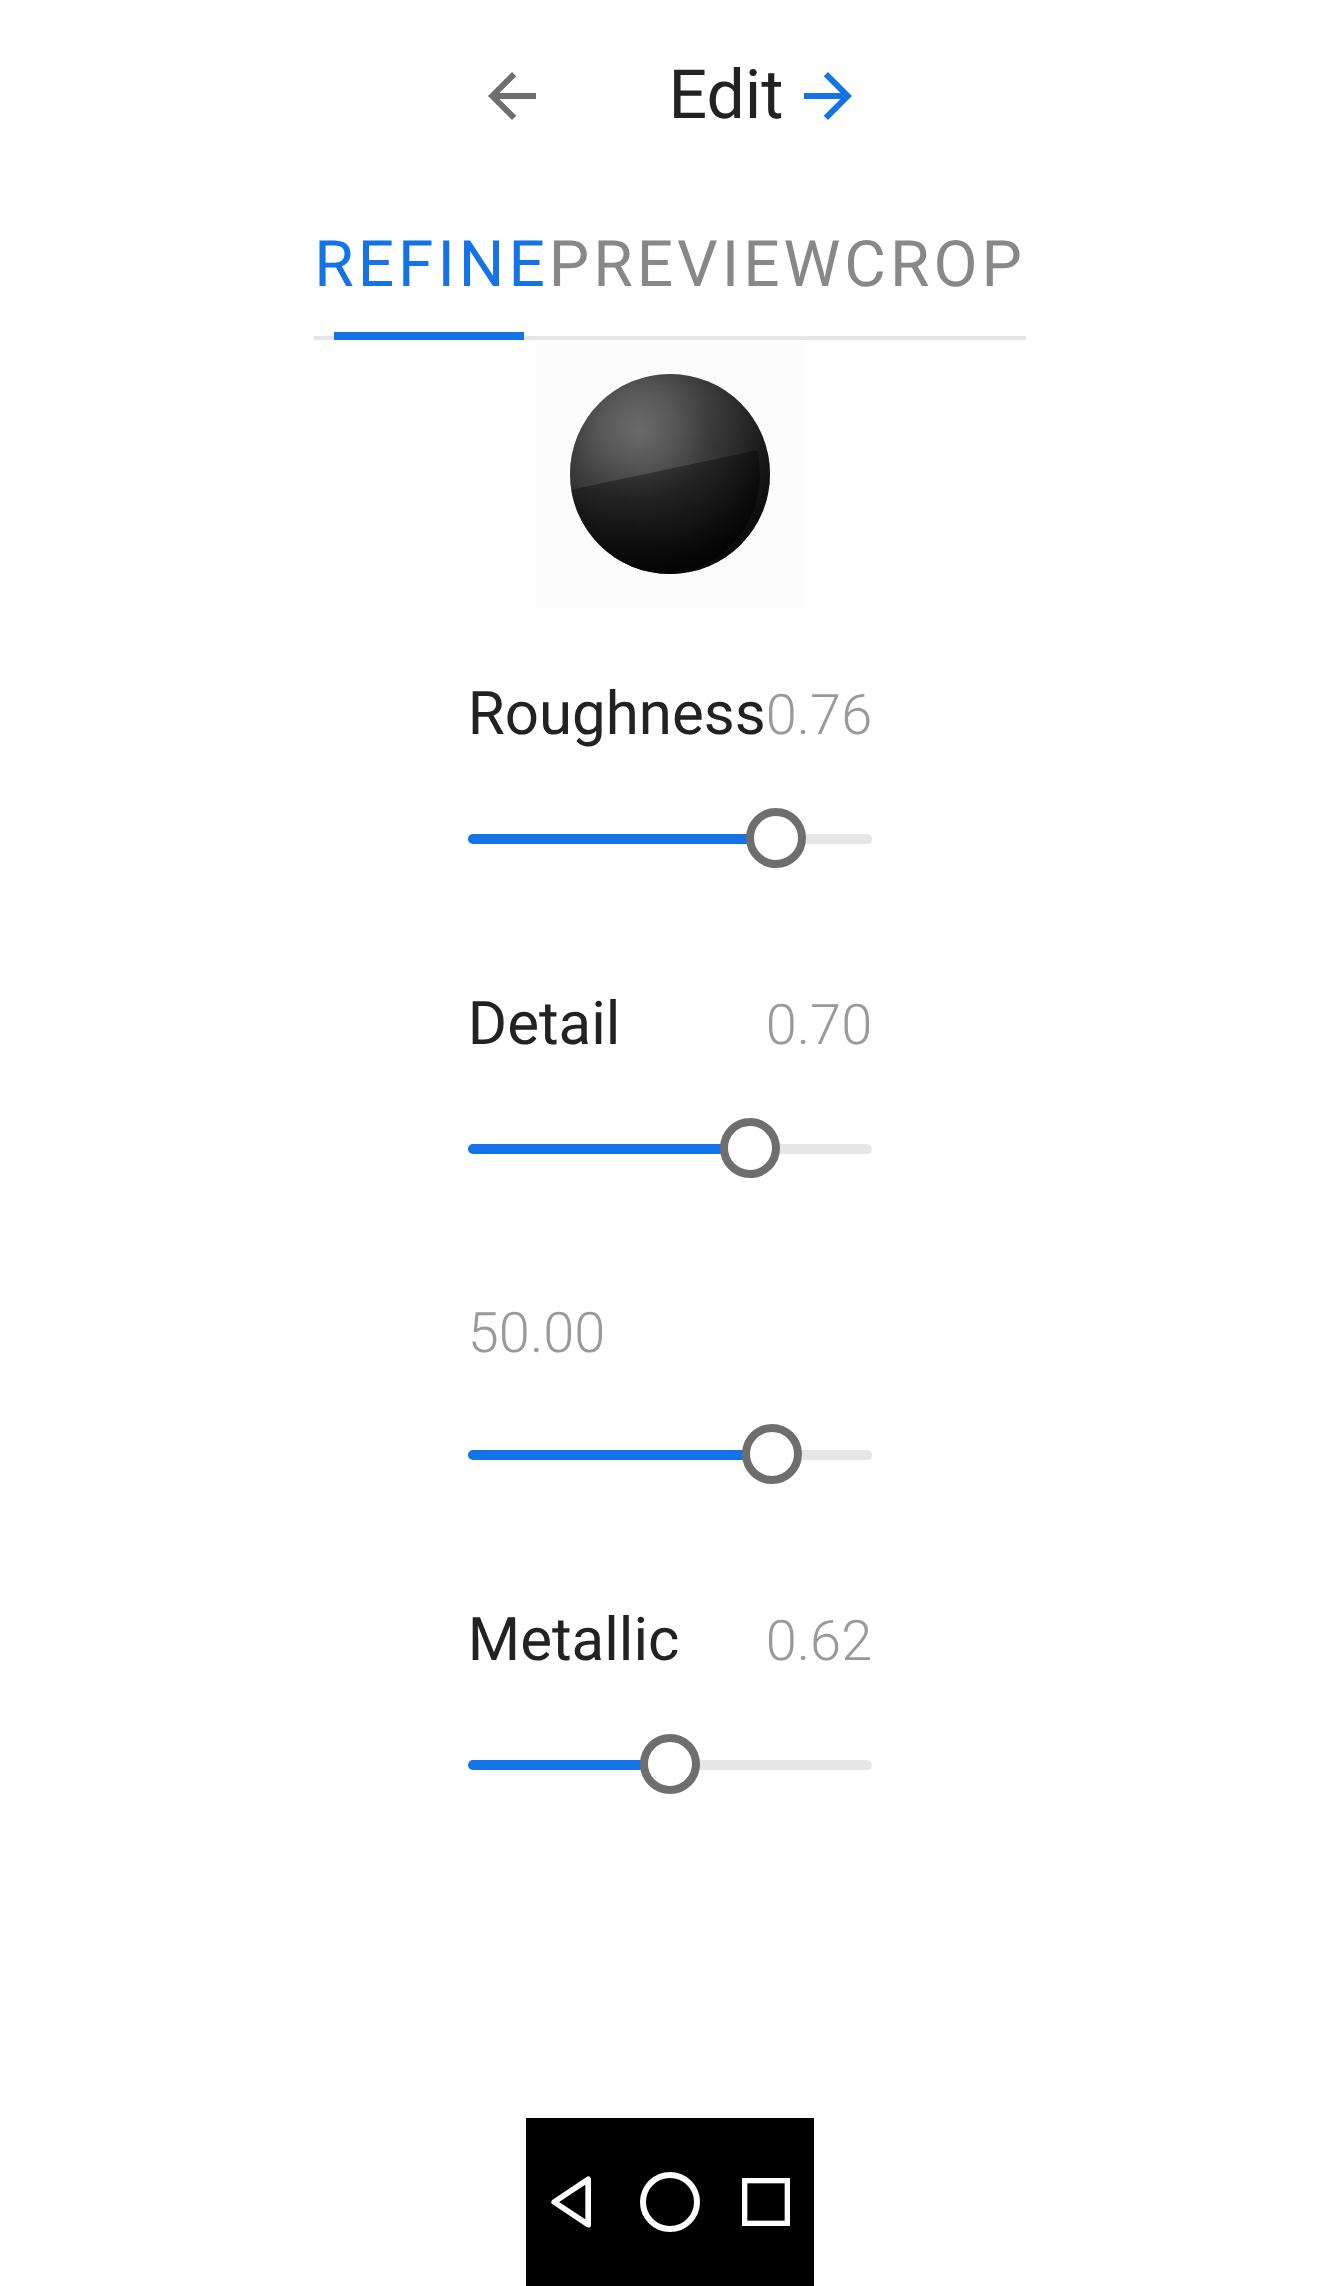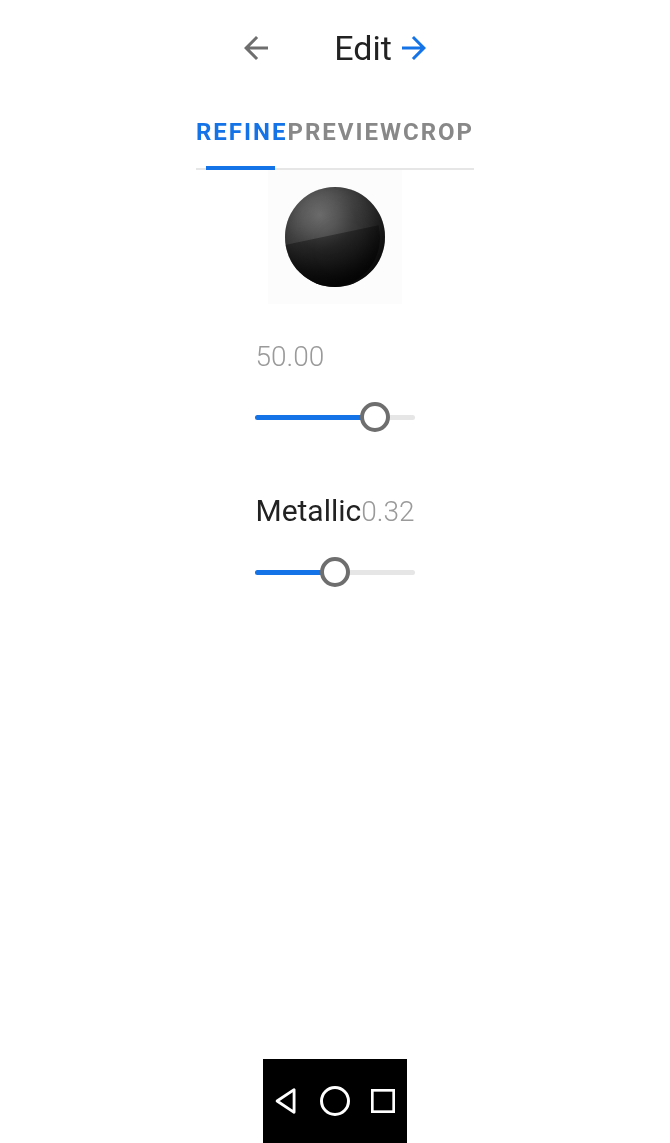--- a/index.html
+++ b/index.html
@@ -8,21 +8,21 @@
 
   
   .header { height: 96px; display: flex; align-items: center; padding: 0 36px 0 36px; }
   .back-btn { width: 44px; height: 44px; display: flex; align-items: center; justify-content: center; }
   .header-title { font-size: 34px; font-weight: 400; color: #222; margin-left: 56px; }
   .header-spacer { flex: 1; }
   .forward-btn { width: 44px; height: 44px; display: flex; align-items: center; justify-content: center; }
 
   
   .tabs { height: 74px; display: flex; border-bottom: 2px solid #e6e6e6; }
-  .tab { flex: 1; display: flex; align-items: center; justify-content: center; font-size: 24px; font-weight: 700; letter-spacing: 2px; color: #888; position: relative; }
+  .tab { flex: 1; display: flex; align-items: center; justify-content: center; font-size: 32px; font-weight: 400; letter-spacing: 2px; color: #888; position: relative; }
   .tab.active { color: #1473e6; }
   .tab.active::after {
     content: "";
     position: absolute; left: 10px; right: 10px; bottom: -2px; height: 4px; background: #1473e6;
   }
   
   .tab:first-child.active::after { left: 10px; right: 12px; }
 
   
   .preview-area { height: 134px; background: #f5f5f5; display: flex; align-items: center; justify-content: center; border-bottom: 1px solid #eee; }
@@ -97,38 +97,60 @@
   </div>
 
   <div class="preview-area">
     <div class="sphere-box">
       <div class="sphere"></div>
     </div>
   </div>
 
   <div class="sliders">
 
+    <div class="slider-block">
+      <div class="slider-head">
+        <div class="slider-label">Roughness</div>
+        <div class="slider-value">0.76</div>
+      </div>
+      <div class="slider-track">
+        <div class="track-bg"></div>
+        <div class="track-fill" style="width: 76%;"></div>
+        <div class="thumb" style="left: 76%;"></div>
+      </div>
+    </div>
 
+    <div class="slider-block">
+      <div class="slider-head">
+        <div class="slider-label">Detail</div>
+        <div class="slider-value">0.70</div>
+      </div>
+      <div class="slider-track">
+        <div class="track-bg"></div>
+        <div class="track-fill" style="width: 70%;"></div>
+        <div class="thumb" style="left: 70%;"></div>
+      </div>
+    </div>
 
 
     <div class="slider-block">
       <div class="slider-head">
         <div class="slider-value">50.00</div>
       </div>
       <div class="slider-track">
         <div class="track-bg"></div>
         <div class="track-fill" style="width: 75%;"></div>
         <div class="thumb" style="left: 75%;"></div>
       </div>
     </div>
 
     <div class="slider-block" style="margin-bottom:0;">
       <div class="slider-head">
         <div class="slider-label">Metallic</div>
-        <div class="slider-value">0.32</div>
+        <div class="slider-value">0.62</div>
       </div>
       <div class="slider-track">
         <div class="track-bg"></div>
         <div class="track-fill" style="width: 50%;"></div>
         <div class="thumb" style="left: 50%;"></div>
       </div>
     </div>
 
   </div>
 

